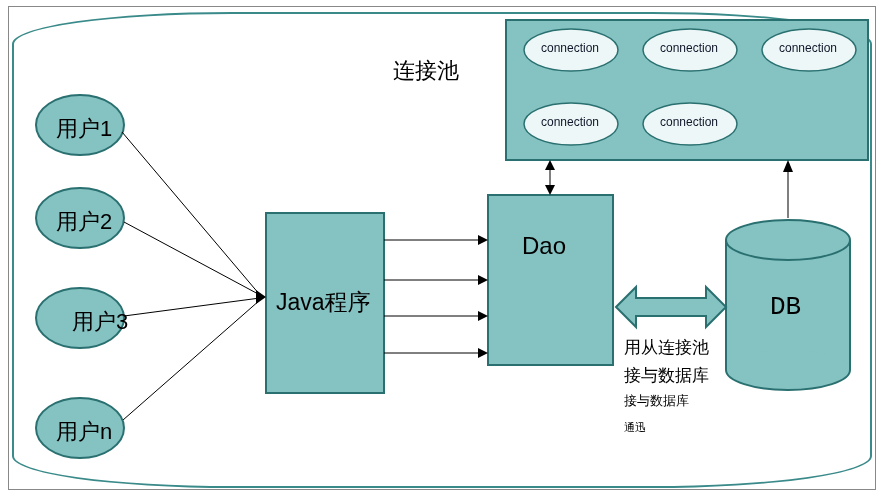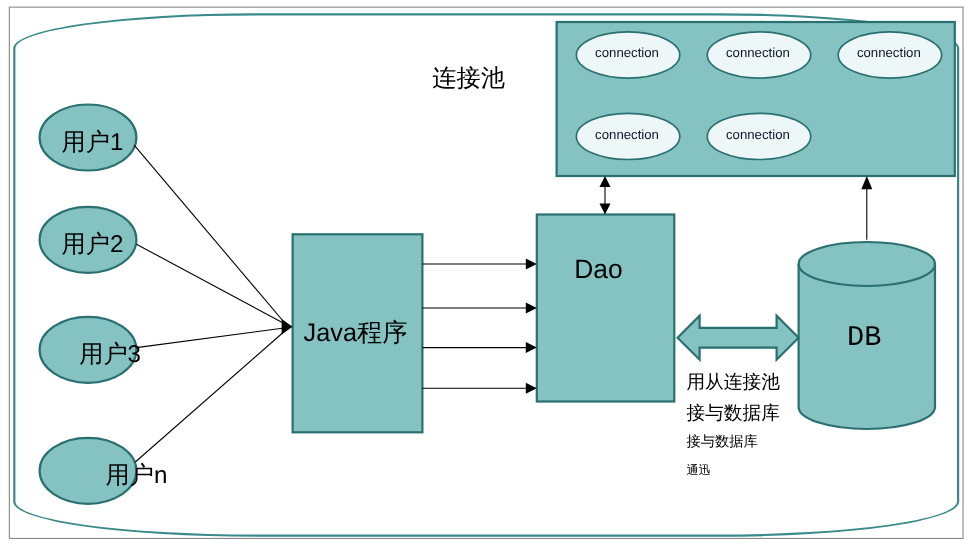--- a/index.html
+++ b/index.html
@@ -143,21 +143,21 @@
 
   <g>
     <polygon class="big-arrow" points="616,307 636,287 636,298 706,298 706,287 726,307 706,327 706,316 636,316 636,327"></polygon>
   </g>
 
 </svg>
 
 <div class="label" style="left:56px; top:114px;">用户1</div>
 <div class="label" style="left:56px; top:207px;">用户2</div>
 <div class="label" style="left:72px; top:307px;">用户3</div>
-<div class="label" style="left:56px; top:417px;margin-left:40px;">用户n</div>
+<div class="label" style="left:56px; top:417px;">用户n</div>
 
 <div class="label-big" style="left:276px; top:287px;">Java程序</div>
 <div class="label-big label-dao" style="left:522px; top:232px;">Dao</div>
 <div class="label-big label-db" style="left:770px; top:292px;">DB</div>
 
 <div class="label" style="left:393px; top:56px;">连接池</div>
 
 <div class="label-small" style="left:541px; top:41px;">connection</div>
 <div class="label-small" style="left:660px; top:41px;">connection</div>
 <div class="label-small" style="left:779px; top:41px;">connection</div>

